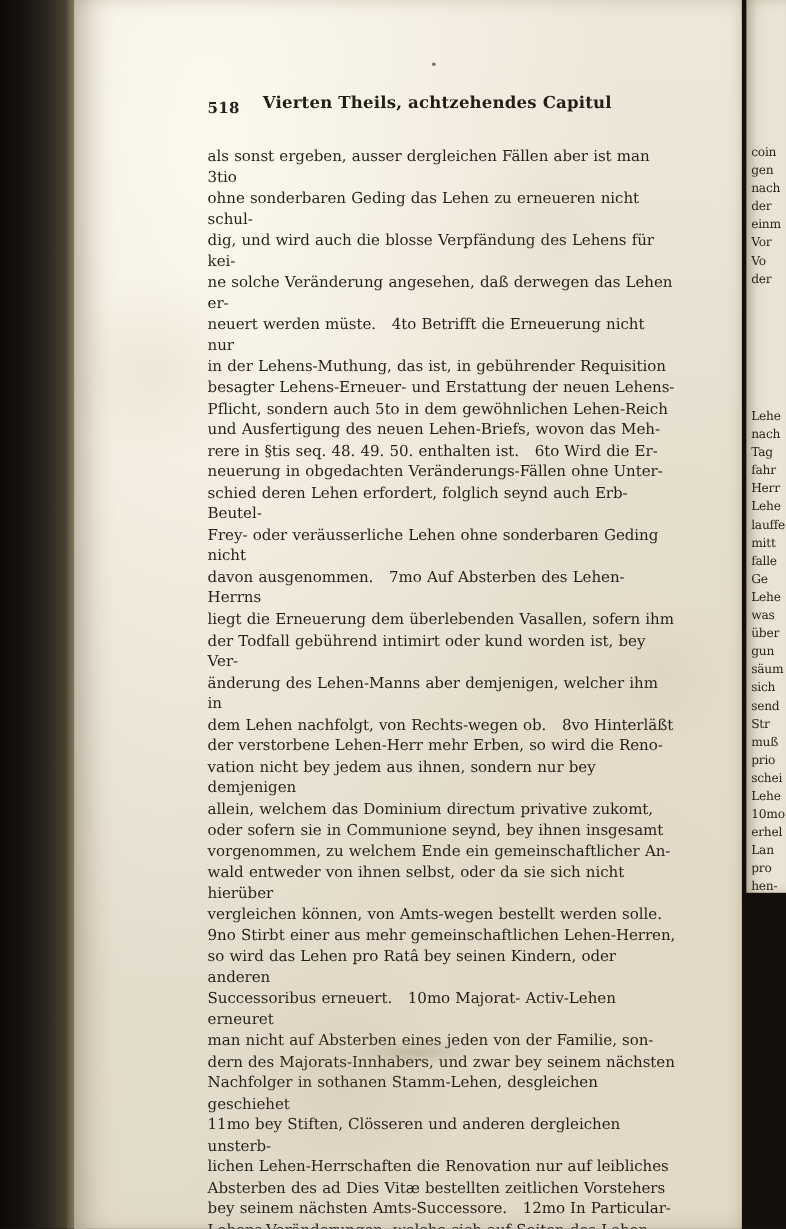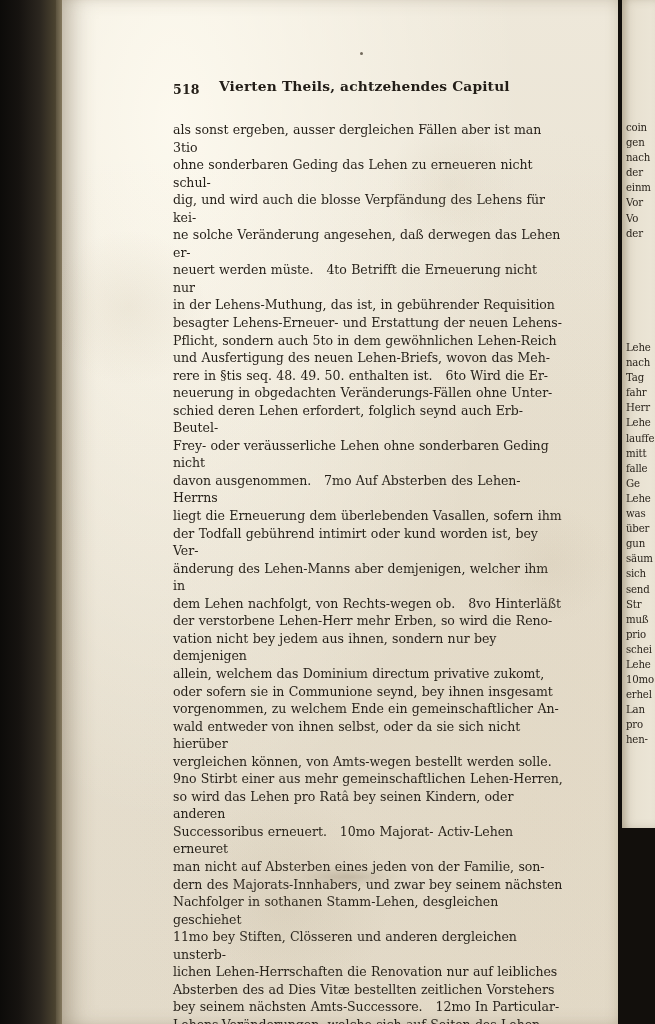--- a/index.html
+++ b/index.html
@@ -71,21 +71,21 @@
       radial-gradient(circle at 70% 18%, rgba(160,140,100,.08), rgba(0,0,0,0) 7%),
       radial-gradient(circle at 40% 88%, rgba(150,130,95,.10), rgba(0,0,0,0) 11%),
       radial-gradient(circle at 88% 55%, rgba(150,130,95,.07), rgba(0,0,0,0) 8%);
   }
   
   .next-page {
     position: absolute;
     left: 622px;
     top: 0;
     width: 33px;
-    height: 828px;
+    height: 744px;
     background: linear-gradient(90deg,#d8d0bd 0%, #e7e0d0 25%, #ece6d7 100%);
     box-shadow: inset 5px 0 12px -4px rgba(100,85,58,.45);
     overflow: hidden;
   }
   .next-col {
     position: absolute;
     top: 120px;
     left: 4px;
     width: 34px;
     font-size: 10.2px;

